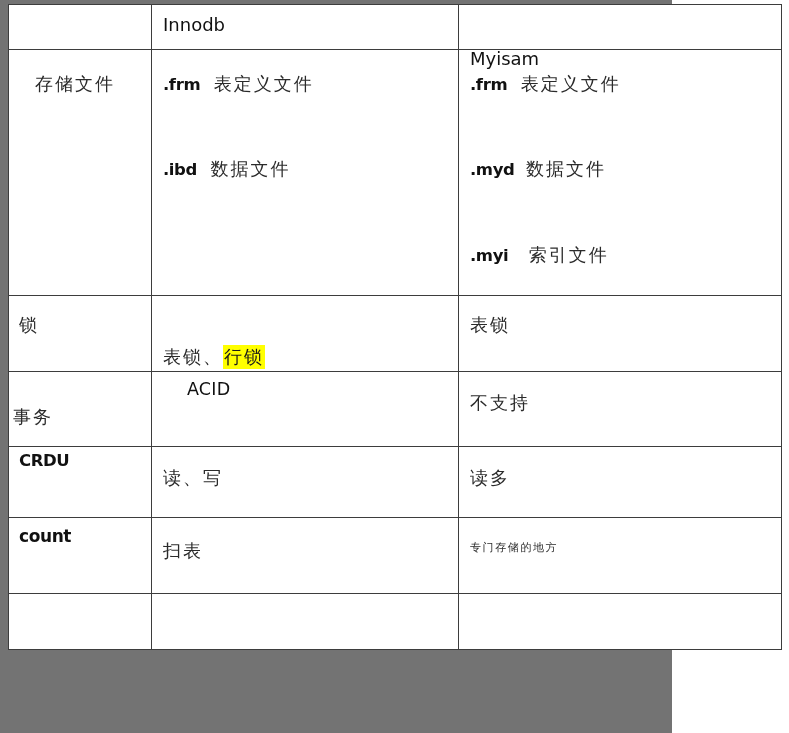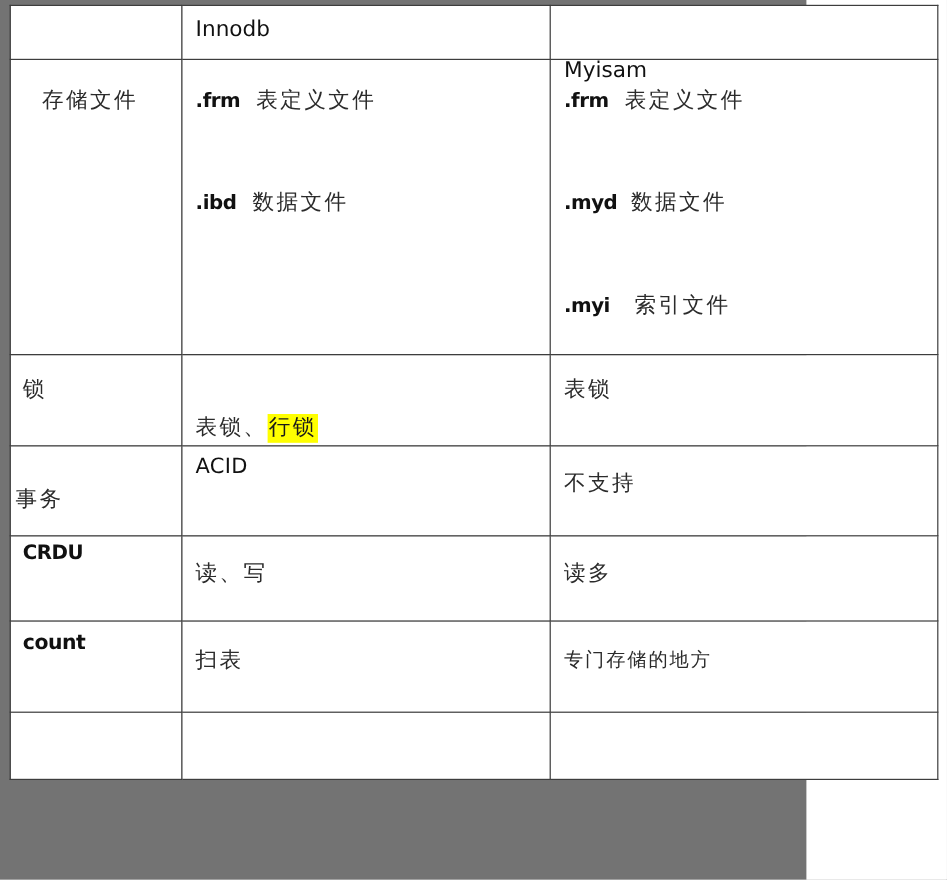--- a/index.html
+++ b/index.html
@@ -71,34 +71,35 @@
     font-size: 18px;
     letter-spacing: 0px;
     color: #111111;
   }
   .lat-light {
     font-family: "DejaVu Sans", sans-serif;
     font-weight: 400;
     font-size: 17.5px;
     letter-spacing: 0.2px;
     color: #111111;
+    margin-left: 24px;
   }
 
   
   .cjk {
     font-family: "DejaVu Serif", "Liberation Serif", serif;
     font-weight: 400;
     font-size: 18px;
     letter-spacing: 2.0px;
     color: #2b2b2b;
   }
   .cjk-sm {
     font-family: "DejaVu Serif", "Liberation Serif", serif;
     font-weight: 400;
-    font-size: 16px;
+    font-size: 11px;
     letter-spacing: 1.6px;
     color: #2b2b2b;
   }
 
   .hl {
     background: #ffff00;
     padding: 1px 1px 2px 1px;
     color: #1a1a1a;
   }
 

